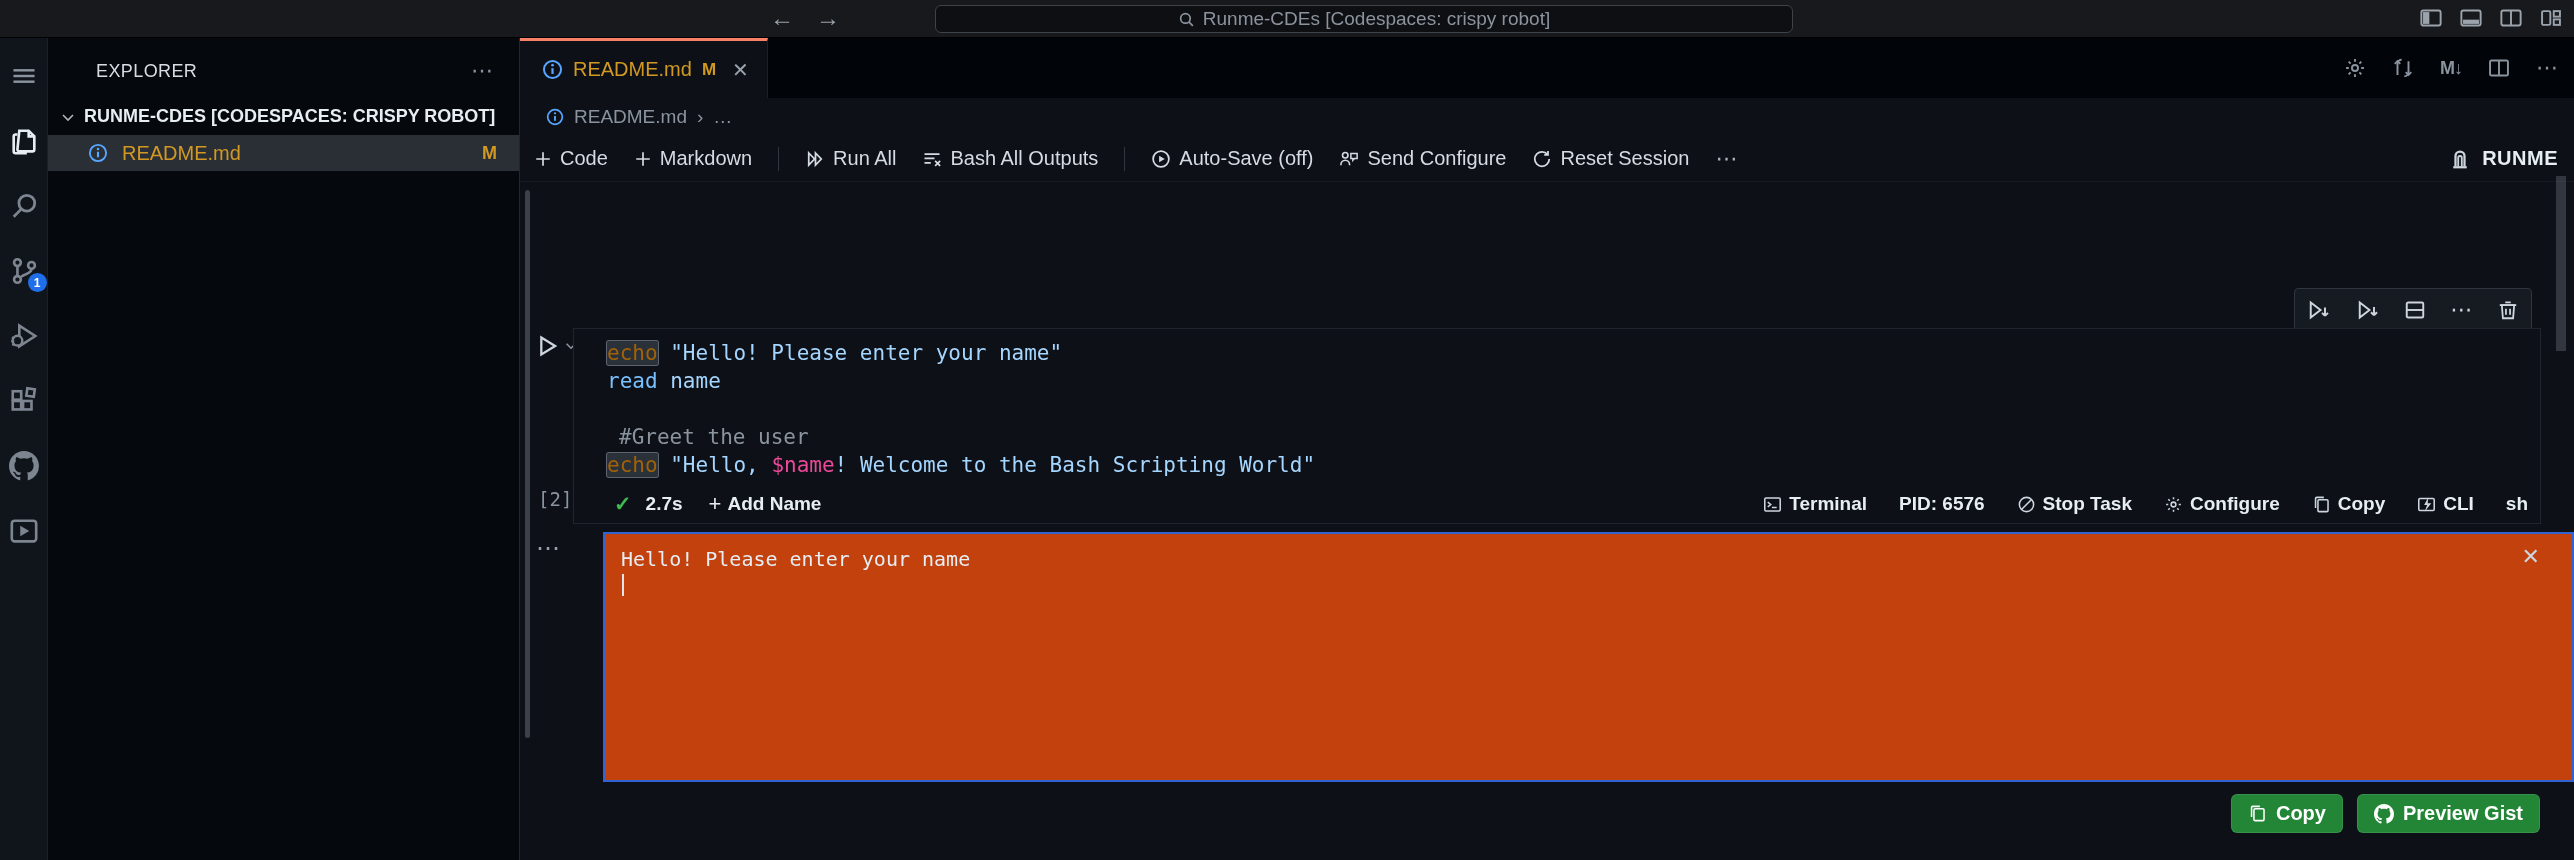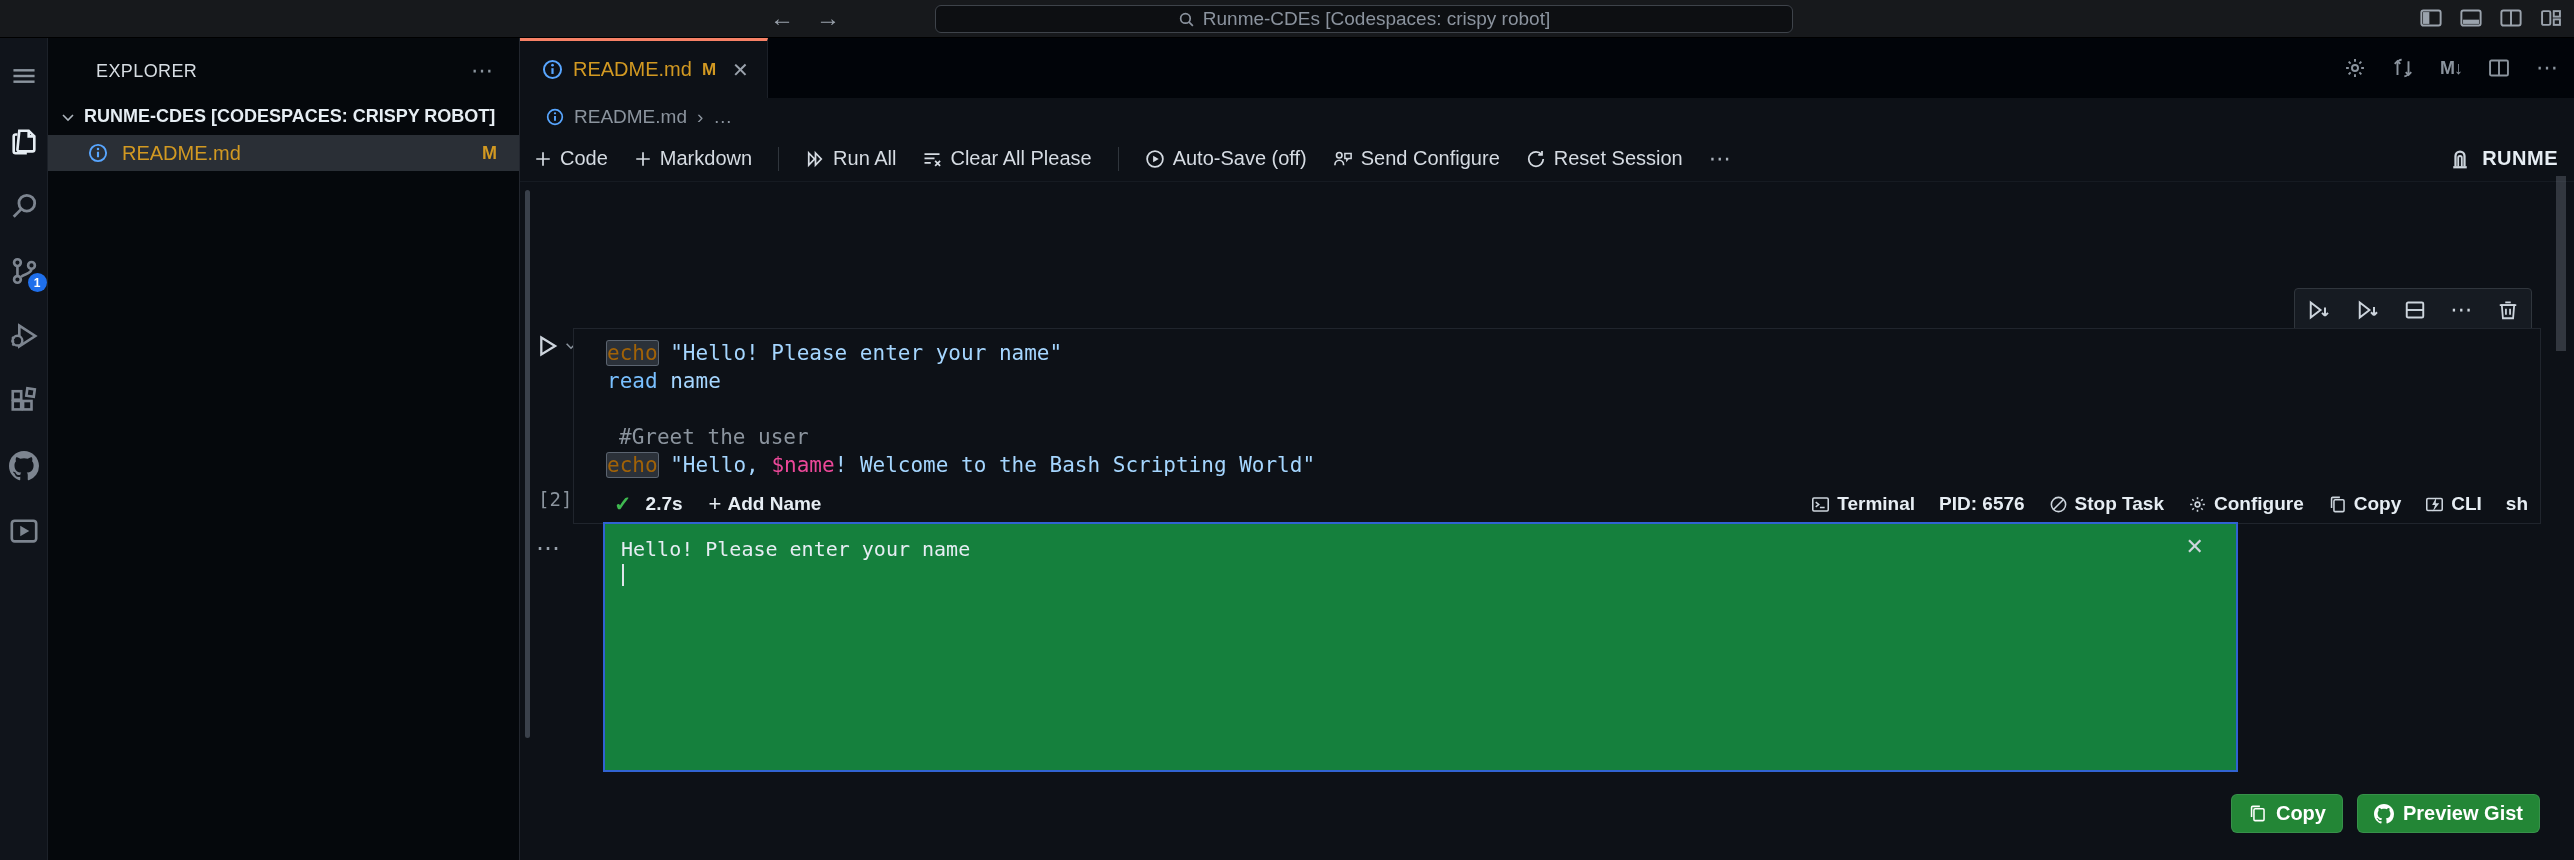--- a/index.html
+++ b/index.html
@@ -65,26 +65,26 @@
   .tk-cmdhl { color:#a16207; background:rgba(121,134,148,.28); box-shadow:0 0 0 1px #5b6470; border-radius:2px; }
   .tk-str { color:#a5d6ff; }
   .tk-var { color:#ec4899; }
   .tk-com { color:#8b949e;margin-left:12px; }
 
   .cell-status { height:38px; display:flex; align-items:center; font-size:19px; color:#e6edf3; padding:0 12px 0 40px; }
   .cs-left { display:flex; align-items:center; gap:14px; font-weight:700; }
   .cs-check { color:#3fb950; font-size:21px; }
   .cs-addname { display:flex; align-items:center; gap:6px; margin-left:12px; font-weight:700; }
   .cs-plus { font-size:22px; font-weight:400; }
-  .cs-right { margin-left:auto; display:flex; align-items:flex-start; gap:24px; font-weight:700; }
+  .cs-right { margin-left:auto; display:flex; align-items:flex-start; gap:32px; font-weight:700; }
   .cs-item { display:flex; align-items:center; gap:7px; white-space:nowrap; }
   .cs-item .ic { color:#cdd5dd; display:flex; }
 
   .out-kebab { position:absolute; left:16px; top:352px; color:#98a1ab; font-size:24px; letter-spacing:2px; }
-  .output { position:absolute; left:83px; top:340px; width:1635px; height:250px; background:#15803d; border:2px solid #3163d2; }
+  .output { position:absolute; left:83px; top:350px; width:1971px; height:250px; background:#c2410c; border:2px solid #3163d2; }
   .out-text { position:absolute; left:16px; top:12px; font-family:"DejaVu Sans Mono", monospace; font-size:20px; line-height:26px; color:#e6edf3; white-space:pre; }
   .out-cursor { position:absolute; left:17px; top:40px; width:2px; height:22px; background:#dfe5ea; }
   .out-close { position:absolute; right:32px; top:10px; color:#cdd5dd; font-size:22px; }
 
   .nb-actions { position:absolute; right:34px; top:612px; display:flex; gap:14px; }
   .btn-green { display:flex; align-items:center; gap:9px; background:#238636; border:1px solid rgba(240,246,252,.1); border-radius:6px; color:#fff; font-size:20px; font-weight:700; padding:7px 16px; }
 
   .ic { display:inline-flex; align-items:center; justify-content:center; }
   svg { display:block; }
 </style>
@@ -300,21 +300,21 @@
             </svg>
           </span>
         <span>Run All</span>
       </span>
       <span class="nbt-item">
         <span class="ic">
             <svg width="20" height="20" viewBox="0 0 16 16">
               <path d="M2 4h12M2 7.5h8M2 11h5M10.5 9.5l4 4M14.5 9.5l-4 4" stroke="#d5dbe2" stroke-width="1.4"></path>
             </svg>
           </span>
-        <span>Clear All Please</span>
+        <span>Bash All Outputs</span>
       </span>
       <span class="nbt-div"></span>
       <span class="nbt-item">
         <span class="ic">
             <svg width="20" height="20" viewBox="0 0 16 16">
               <circle cx="8" cy="8" r="6.3" fill="none" stroke="#d5dbe2" stroke-width="1.4"></circle>
               <path d="M6.5 5.4 11 8l-4.5 2.6z" fill="#d5dbe2"></path>
             </svg>
           </span>
         <span>Auto-Save (off)</span>

